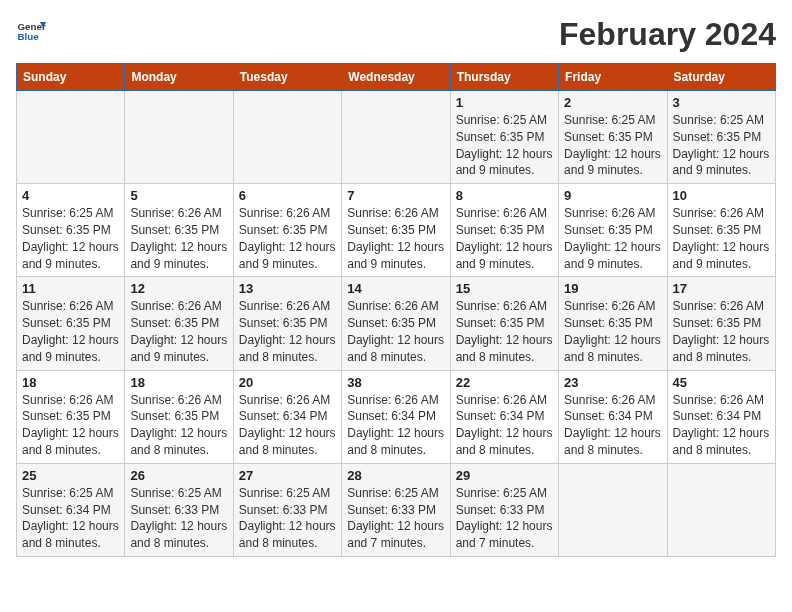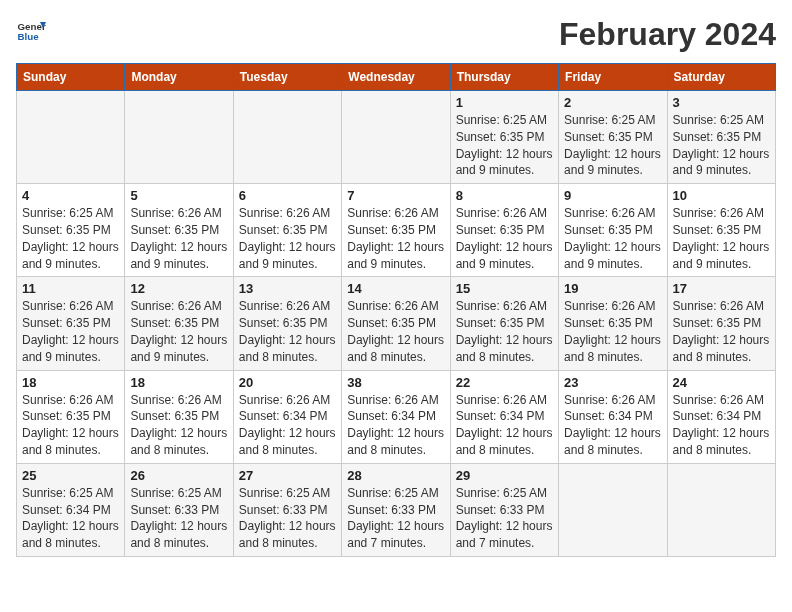--- a/index.html
+++ b/index.html
@@ -277,21 +277,21 @@
 and 8 minutes.</div>
         </td>
         <td>
           <span class="day-number">23</span>
           <div class="day-info" style="white-space: pre-line;">Sunrise: 6:26 AM
 Sunset: 6:34 PM
 Daylight: 12 hours
 and 8 minutes.</div>
         </td>
         <td>
-          <span class="day-number">24</span>
+          <span class="day-number">45</span>
           <div class="day-info" style="white-space: pre-line;">Sunrise: 6:26 AM
 Sunset: 6:34 PM
 Daylight: 12 hours
 and 8 minutes.</div>
         </td>
       </tr>
       <tr>
         <td>
           <span class="day-number">25</span>
           <div class="day-info" style="white-space: pre-line;">Sunrise: 6:25 AM

